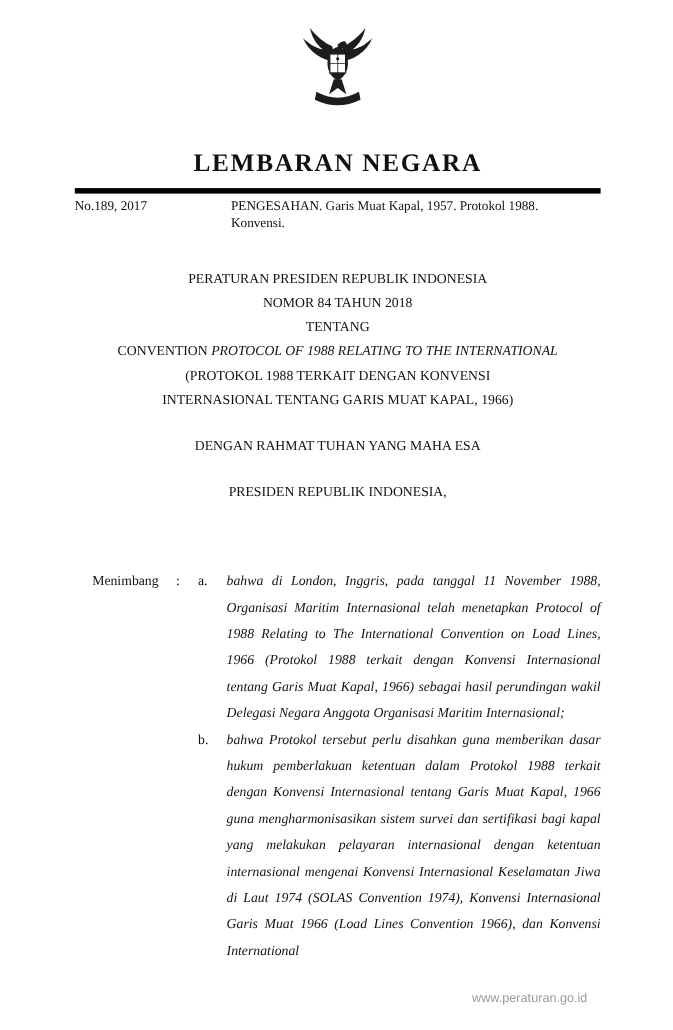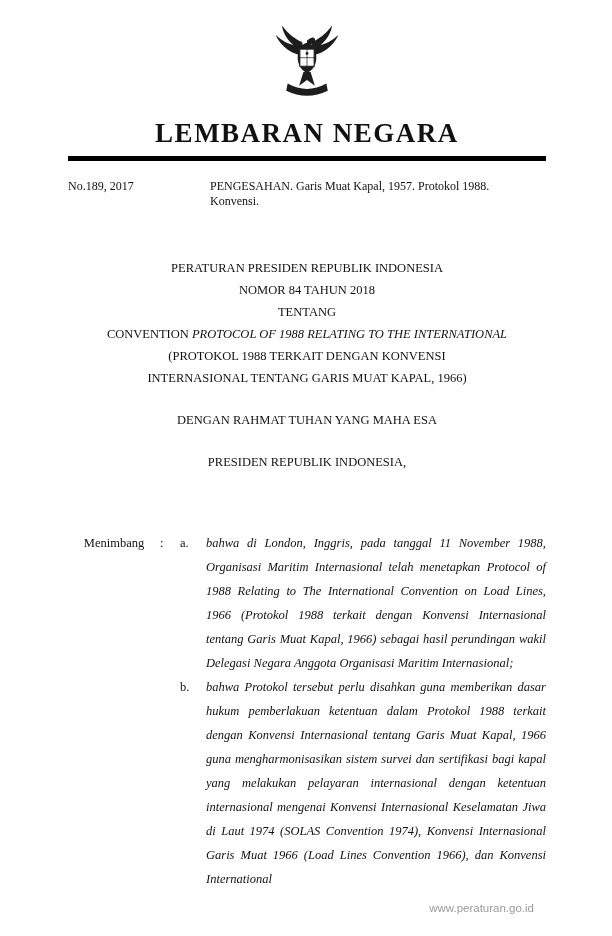--- a/index.html
+++ b/index.html
@@ -15,46 +15,46 @@
     overflow: hidden;
   }
 
   .content { padding: 14px 66px 0 68px; }
 
   
   .masthead { text-align: center; }
   .emblem-wrap { display: inline-block; width: 86px; height: 96px; }
   .main-title {
     font-weight: 700;
-    font-size: 27px;
+    font-size: 23px;
     letter-spacing: 1.5px;
     line-height: 30px;
-    margin-top: 4px;
+    margin-top: 18px;
   }
   .rule {
     height: 5px;
     background: #000;
     margin-top: 8px;
   }
 
   .header-row {
     display: flex;
-    margin-top: 18px;
+    margin-top: 4px;
     font-size: 12px;
     line-height: 15px;
   }
   .no-cell { width: 142px; flex: 0 0 142px; }
   .subject-cell { flex: 1; }
 
   
   .title-block {
     text-align: center;
     font-size: 12.5px;
     line-height: 22px;
-    margin-top: 48px;
+    margin-top: 32px;
   }
   .gap-m { height: 20px; }
   .gap-l { height: 58px; }
 
   
   .consider-row {
     display: grid;
     grid-template-columns: 92px 20px 26px 1fr;
     font-size: 12.5px;
     line-height: 24px;

